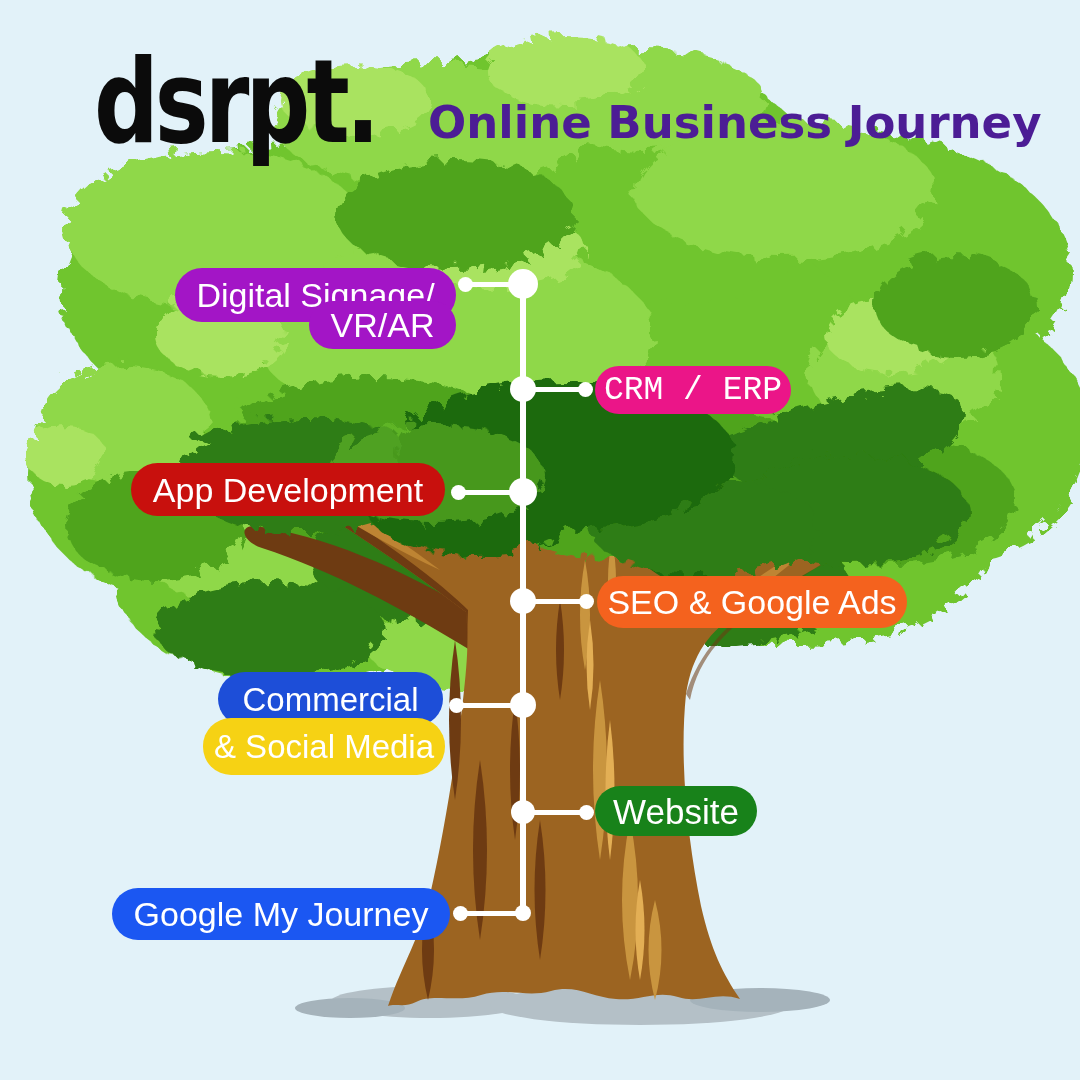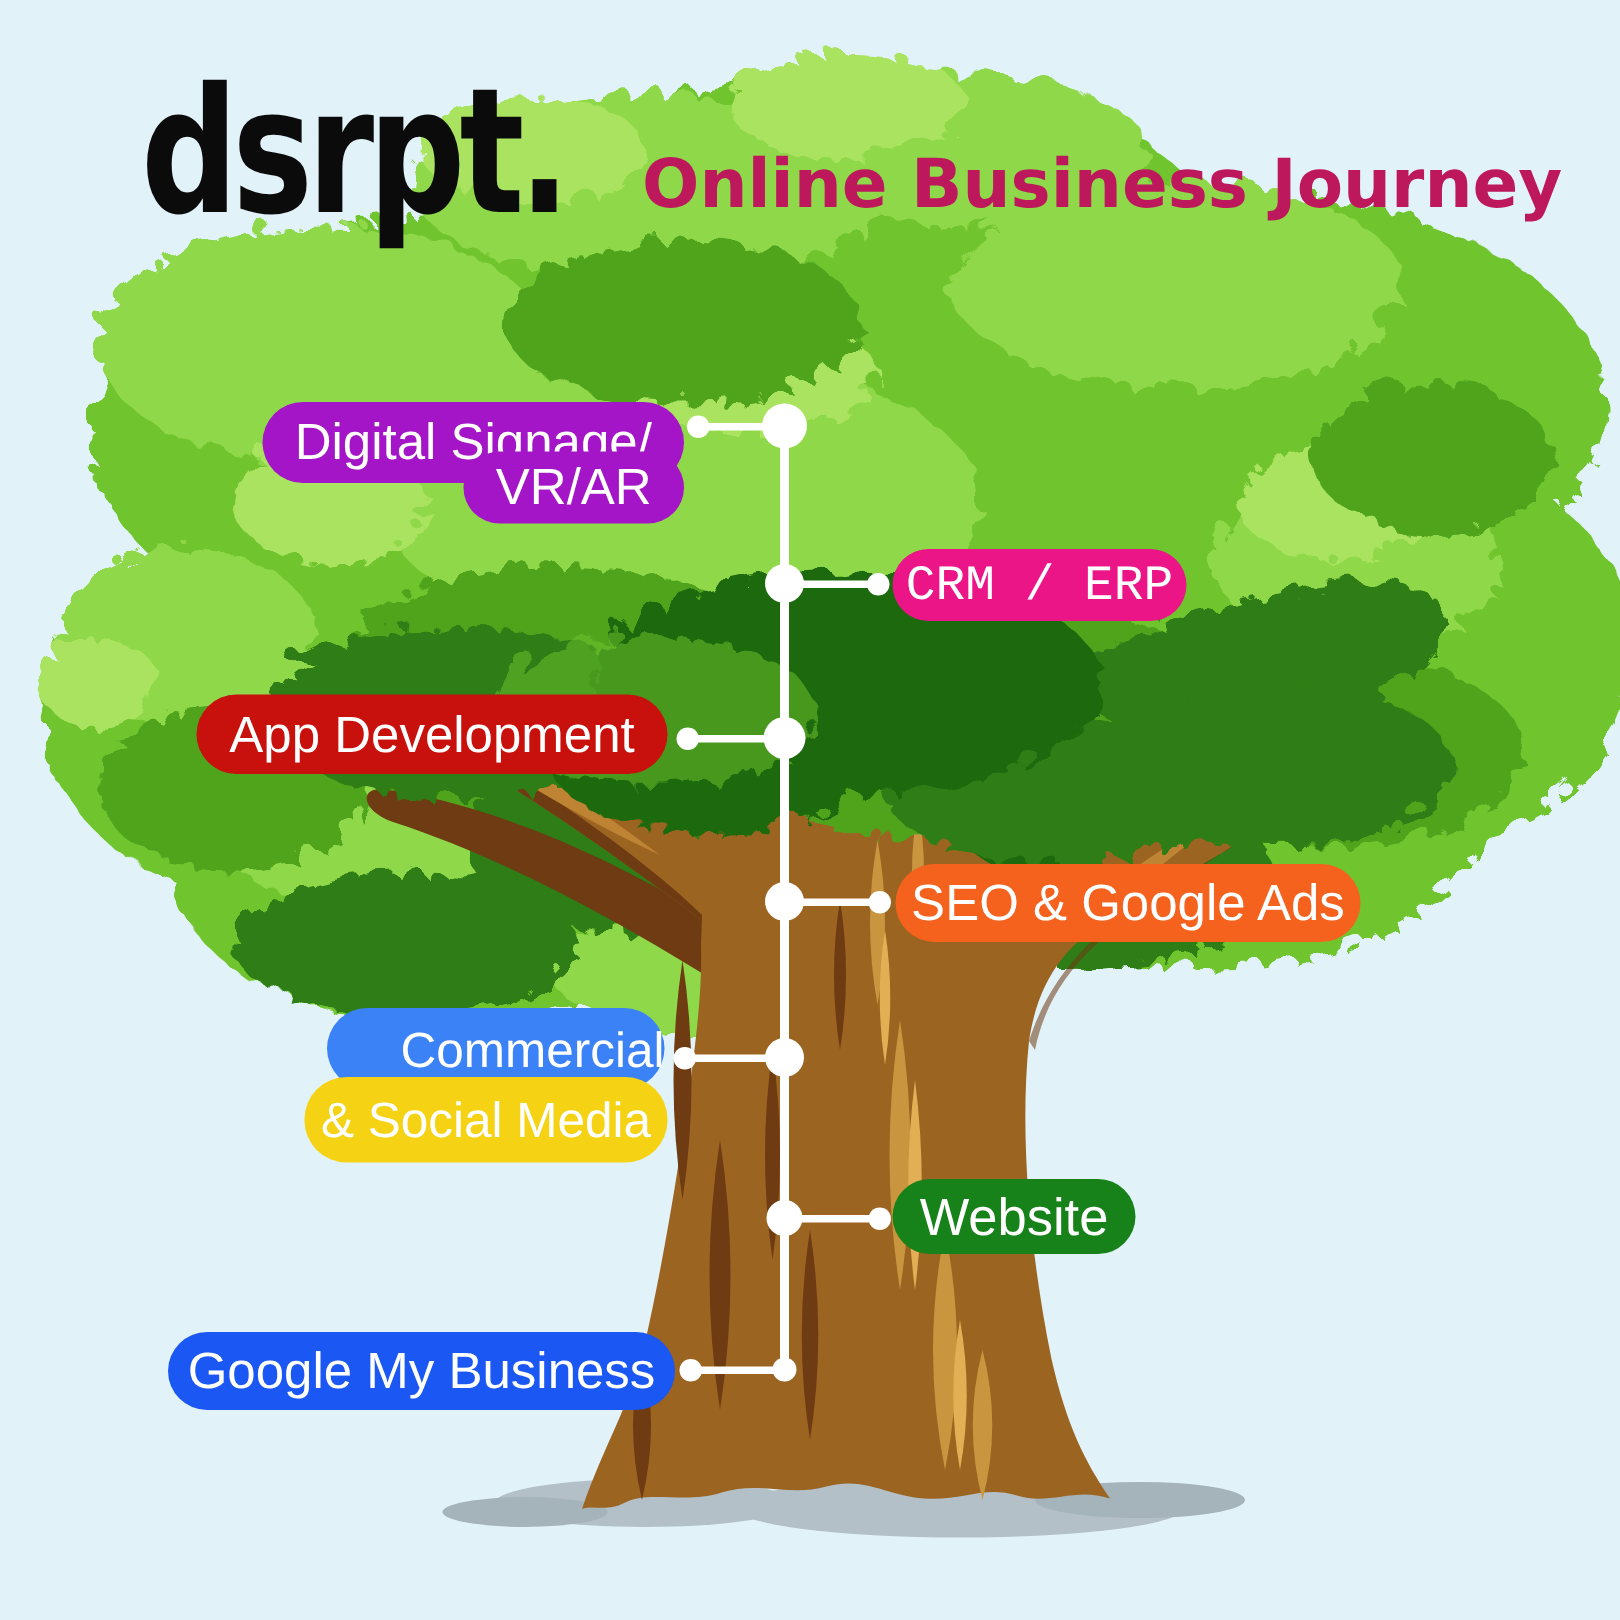--- a/index.html
+++ b/index.html
@@ -12,21 +12,21 @@
   
   .logo{
     position:absolute;left:94px;top:44px;line-height:1;
     font-family:"DejaVu Sans",sans-serif;font-weight:bold;
     font-size:116px;letter-spacing:-5px;color:#0B0B0B;
     transform:scaleX(0.78);transform-origin:left top;white-space:nowrap;
   }
   .title{
     position:absolute;left:428px;top:100px;line-height:1;
     font-family:"DejaVu Sans",sans-serif;font-weight:bold;
-    font-size:45px;color:#be185d;letter-spacing:0px;white-space:nowrap;
+    font-size:45px;color:#4c1d95;letter-spacing:0px;white-space:nowrap;
   }
 
   
   .tl{position:absolute;background:#FFFFFF;}
   .tl-line{left:520px;top:284px;width:6px;height:630px;border-radius:3px;}
   .dot{position:absolute;background:#FFFFFF;border-radius:50%;}
 
   
   .pill{
     position:absolute;display:flex;align-items:center;justify-content:center;
@@ -248,29 +248,29 @@
 
   <div class="pill b3" style="background-color: rgb(200, 16, 13);">
     <span>App Development</span>
   </div>
 
   <div class="pill b4" style="background-color: rgb(244, 98, 30);">
     <span>SEO &amp; Google Ads</span>
   </div>
 
   <div>
-    <div class="pill b5a" style="background-color: #3b82f6; justify-content: flex-end;">
+    <div class="pill b5a" style="background-color: #1d4ed8;">
       <span>Commercial</span>
     </div>
     <div class="pill b5b" style="background-color: rgb(246, 210, 20);">
       <span>&amp; Social Media</span>
     </div>
   </div>
 
   <div class="pill b6" style="background-color: rgb(24, 130, 26);">
     <span>Website</span>
   </div>
 
   <div class="pill b7" style="background-color: rgb(27, 87, 242);">
-    <span>Google My Business</span>
+    <span>Google My Journey</span>
   </div>
 
 </div>
 
 </body></html>

